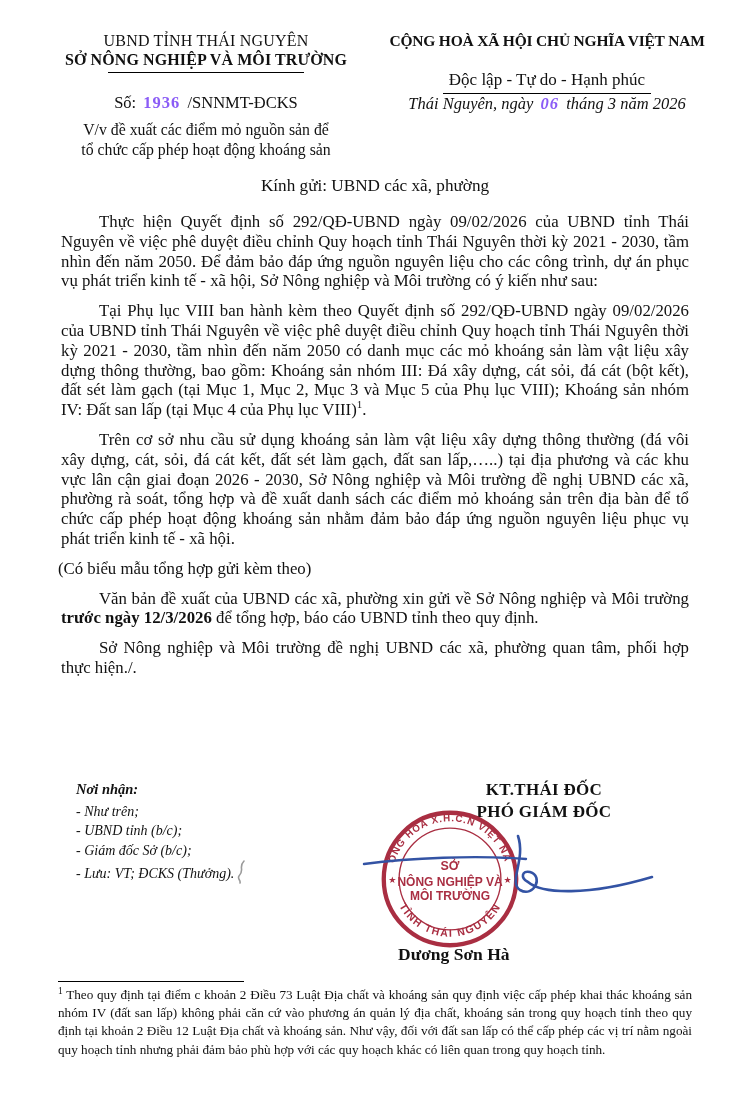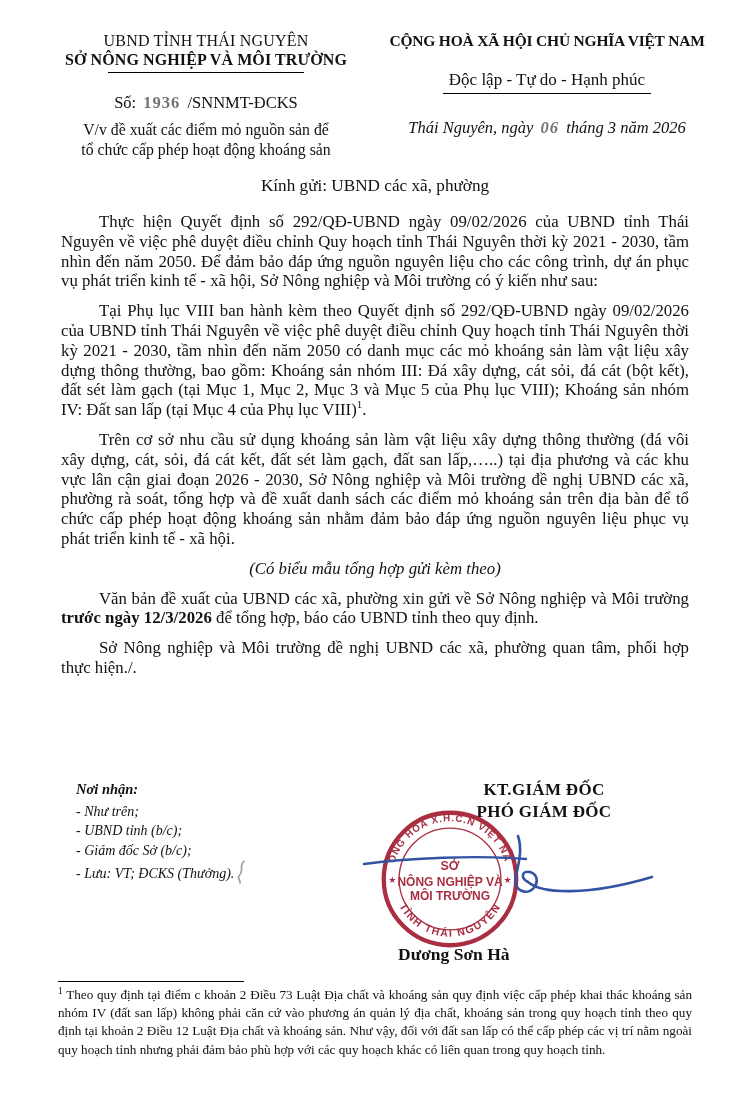--- a/index.html
+++ b/index.html
@@ -17,28 +17,28 @@
   .hdr-left{width:336px;text-align:center;}
   .hdr-right{flex:1;text-align:center;}
   .org-parent{font-size:16px;letter-spacing:.2px;}
   .org-name{font-size:16px;font-weight:bold;margin-top:1px;letter-spacing:.1px;}
   .rule{height:0;border-top:1.6px solid #000;margin:3px auto 0;}
   .rule-left{width:196px;}
   .rule-right{width:208px;}
   .national{font-size:15.5px;font-weight:bold;letter-spacing:-.2px;}
   .motto{font-size:17px;font-weight:normal;margin-top:20px;}
   .so-line{margin-top:20px;font-size:16.5px;}
-  .stamped{color:#737373;font-weight:bold;letter-spacing:1px;padding:0 3px;}
-  .date-line{margin-top:24px;font-size:16.5px;font-style:italic;}
+  .stamped{color:#8b5cf6;font-weight:bold;letter-spacing:1px;padding:0 3px;}
+  .date-line{font-size:16.5px;font-style:italic;}
   .subject{margin-top:7px;font-size:15.8px;line-height:20px;}
   
   .body{margin:16px 54px 0 58px;}
   .kinhgui{text-align:center;font-size:17.2px;margin:0 0 16px;}
   .body p{font-size:16.8px;line-height:19.8px;text-align:justify;text-indent:38px;margin:0 3px 10px;}
-  .body p.note{text-align:center;text-indent:0;font-style:italic;margin:2px 0 10px;}
+  .body p.note{text-indent:0;margin:2px 0 10px;}
   .bold{font-weight:bold;}
   sup.fnref{font-size:11px;line-height:0;}
   
   .noinhan{position:absolute;left:76px;top:780px;font-size:14px;line-height:19.5px;}
   .noinhan .nn-title{font-weight:bold;font-style:italic;font-size:14.5px;margin-bottom:2px;}
   .nn-item{white-space:nowrap;font-style:italic;}
   .penmark{display:inline-block;vertical-align:-6px;}
   .sigblock{position:absolute;left:398px;top:779px;width:292px;text-align:center;}
   .sig-title{font-size:17px;font-weight:bold;line-height:22px;letter-spacing:.3px;}
   .signer{position:absolute;left:398px;top:944px;width:292px;font-size:17.5px;font-weight:bold;}
@@ -96,21 +96,21 @@
     <div class="nn-title">Nơi nhận:</div>
     <div class="nn-item">- Như trên;</div>
     <div class="nn-item">- UBND tỉnh (b/c);</div>
     <div class="nn-item">- Giám đốc Sở (b/c);</div>
     <div class="nn-item"><span>- Lưu: VT; ĐCKS (Thưởng).</span><svg class="penmark" width="13" height="24" viewBox="0 0 13 24">
           <path d="M10 1 C4 7, 11 10, 5 16 C3 19, 7 20, 6 23" fill="none" stroke="#9b9b9b" stroke-width="1.6" stroke-linecap="round"></path>
         </svg></div>
   </div>
 
   <div class="sigblock">
-    <div class="sig-title">KT.GIÁM ĐỐC</div>
+    <div class="sig-title">KT.THÁI ĐỐC</div>
     <div class="sig-title">PHÓ GIÁM ĐỐC</div>
   </div>
 
   <svg class="stamp-svg" width="144" height="144" viewBox="0 0 150 150">
     <defs>
       <path id="arcTop" d="M 17 59.5 A 60 60 0 0 1 133 59.5" fill="none"></path>
       <path id="arcBottom" d="M 23 105 A 60 60 0 0 0 127 105" fill="none"></path>
     </defs>
     <circle cx="75" cy="75" r="69" fill="none" stroke="#A31F34" stroke-width="4.5"></circle>
     <circle cx="75" cy="75" r="53" fill="none" stroke="#A31F34" stroke-width="1.4"></circle>

